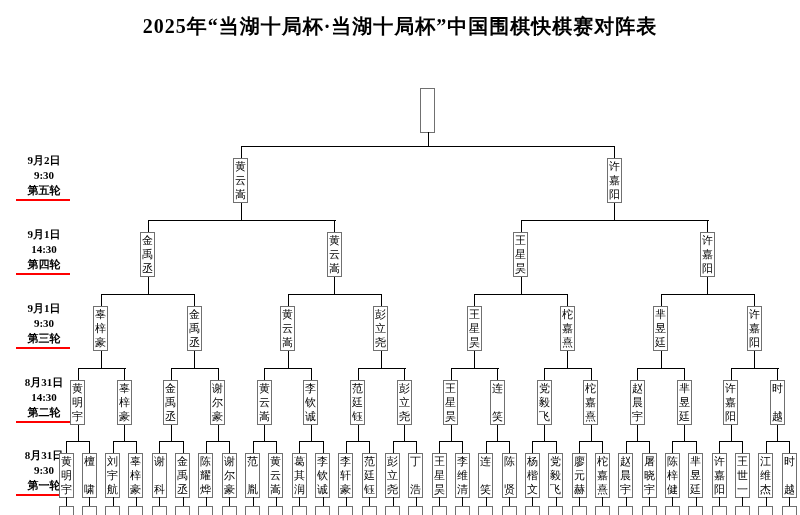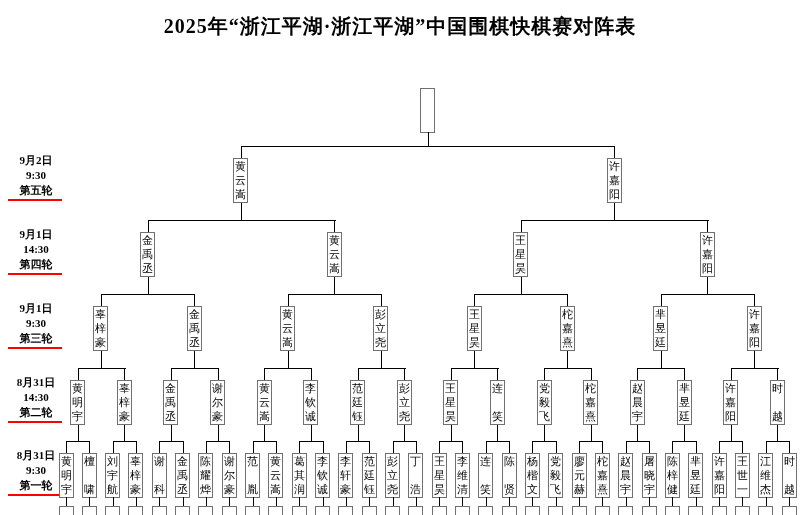--- a/index.html
+++ b/index.html
@@ -1,39 +1,39 @@
 <!DOCTYPE html>
 <html><head>
 <meta charset="utf-8">
 <style>
   html,body{margin:0;padding:0;background:#fff;}
   .page{position:relative;width:800px;height:515px;background:#ffffff;overflow:hidden;
         font-family:"Liberation Serif","DejaVu Serif",serif;color:#000;}
   .title{position:absolute;top:13px;left:0;width:100%;text-align:center;
          font-size:20px;font-weight:bold;letter-spacing:1px;white-space:nowrap;}
-  .sched{position:absolute;left:8px;width:56px;text-align:center;
+  .sched{position:absolute;left:16px;width:56px;text-align:center;
          font-size:11px;font-weight:bold;line-height:15px;}
   .sched .redline{margin:1px auto 0 0;height:2px;width:54px;}
   .player-box{position:absolute;width:15px;height:45px;border:1px solid #707070;
         box-sizing:border-box;background:#fff;display:flex;flex-direction:column;
         justify-content:space-between;align-items:center;padding:2px 0;
         font-size:11px;line-height:11px;}
   .player-box span{display:block;width:11px;text-align:center;}
   .champ-box{position:absolute;width:15px;height:45px;border:1px solid #707070;
         box-sizing:border-box;background:#fff;}
   .stub-box{position:absolute;width:15px;height:12px;border:1px solid #707070;
         box-sizing:border-box;background:#fff;}
   .vline{position:absolute;width:1px;background:#000;}
   .hline{position:absolute;height:1px;background:#000;}
 </style>
 </head>
 <body>
 
 <div class="page">
-  <div class="title">2025年“浙江平湖·浙江平湖”中国围棋快棋赛对阵表</div>
+  <div class="title">2025年“当湖十局杯·当湖十局杯”中国围棋快棋赛对阵表</div>
   <div id="schedule">
       <div class="sched" style="top: 153px;">
         <div class="">9月2日</div>
         <div class="">9:30</div>
         <div class="">第五轮</div>
         <div class="redline" style="background: rgb(254, 0, 0);"></div>
       </div>
       <div class="sched" style="top: 227px;">
         <div class="">9月1日</div>
         <div class="">14:30</div>

